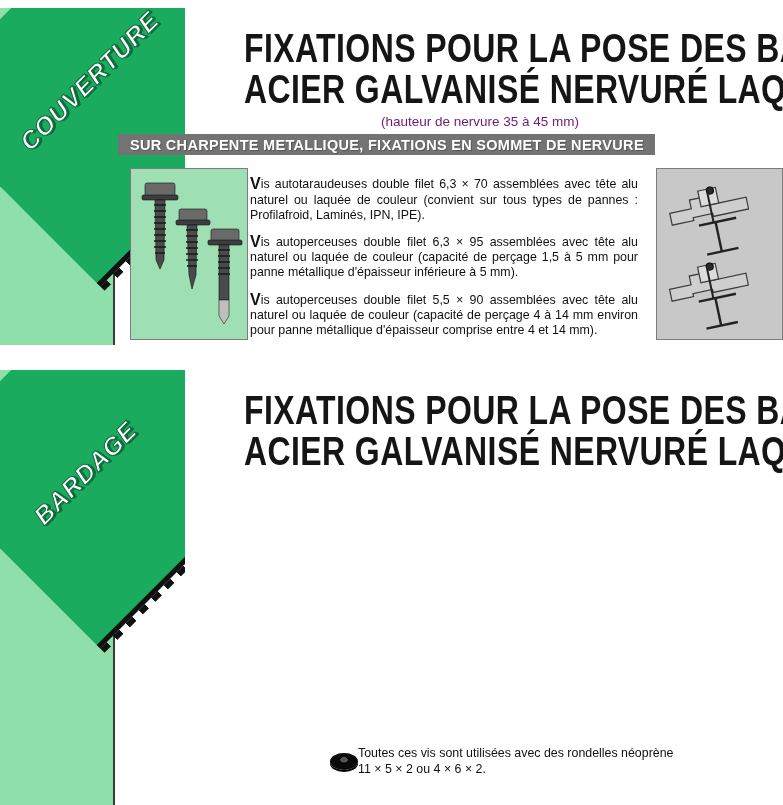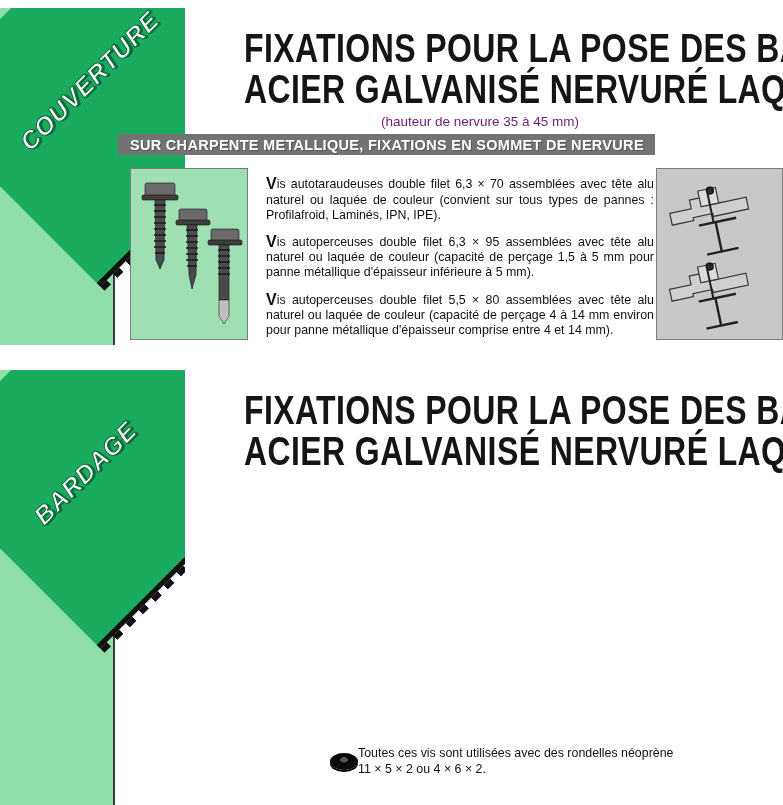--- a/index.html
+++ b/index.html
@@ -101,21 +101,21 @@
   #fig-screws-1 { left:0px;   top:0px; width:118px; height:172px; }
   .photobox {
     position:absolute;
     border:1px solid #7c7c7c;
     background:#c8c8c8;
     overflow:hidden;
   }
   #fig-beam-1 { left:526px; top:0px;  width:127px; height:172px; }
 
   .textcol { position:absolute; color:#111; }
-  #text-1 { left:136px; top:-3px; width:388px; }
+  #text-1 { left:120px; top:-3px; width:388px; }
 
   .para { margin-bottom:11px; font-size:12.4px; line-height:1.22; text-align:justify; }
   .para .dropcap {
     font-weight:bold;
     font-size:16px;
     line-height:0;
     position:relative;
     top:1px;
   }
 
@@ -190,21 +190,21 @@
           <g stroke="#1a1a1a" stroke-width="1.4" fill="none">
             <path d="M87 81 h12 M87 87 h12 M87 93 h12 M87 99 h12 M87 105 h12"></path>
           </g>
         </g>
       </svg>
     </div>
 
     <div class="textcol" id="text-1">
       <p class="para"><span class="dropcap">V</span><span>is autotaraudeuses double filet 6,3 × 70 assemblées avec tête alu naturel ou laquée de couleur (convient sur tous types de pannes : Profilafroid, Laminés, IPN, IPE).</span></p>
       <p class="para"><span class="dropcap">V</span><span>is autoperceuses double filet 6,3 × 95 assemblées avec tête alu naturel ou laquée de couleur (capacité de perçage 1,5 à 5 mm pour panne métallique d'épaisseur inférieure à 5 mm).</span></p>
-      <p class="para"><span class="dropcap">V</span><span>is autoperceuses double filet 5,5 × 80 assemblées avec tête alu naturel ou laquée de couleur (capacité de perçage 4 à 14 mm environ pour panne métallique d'épaisseur comprise entre 4 et 14 mm).</span></p>
+      <p class="para"><span class="dropcap">V</span><span>is autoperceuses double filet 5,5 × 90 assemblées avec tête alu naturel ou laquée de couleur (capacité de perçage 4 à 14 mm environ pour panne métallique d'épaisseur comprise entre 4 et 14 mm).</span></p>
     </div>
 
     <div class="photobox" id="fig-beam-1">
       <svg width="127" height="172" viewBox="0 0 127 172">
         <g stroke="#3a3a3a" fill="none" stroke-width="1.2">
 
           <g transform="rotate(-12 63 45)">
             <path d="M14 34 h22 v-9 h20 v9 h36 v12 h-36 v-3 h-20 v3 h-22 z" fill="#cfcfcf"></path>
             <rect x="46" y="18" width="18" height="16" fill="#dcdcdc"></rect>
             <circle cx="58" cy="20" r="3.5" fill="#2b2b2b" stroke="#111"></circle>

